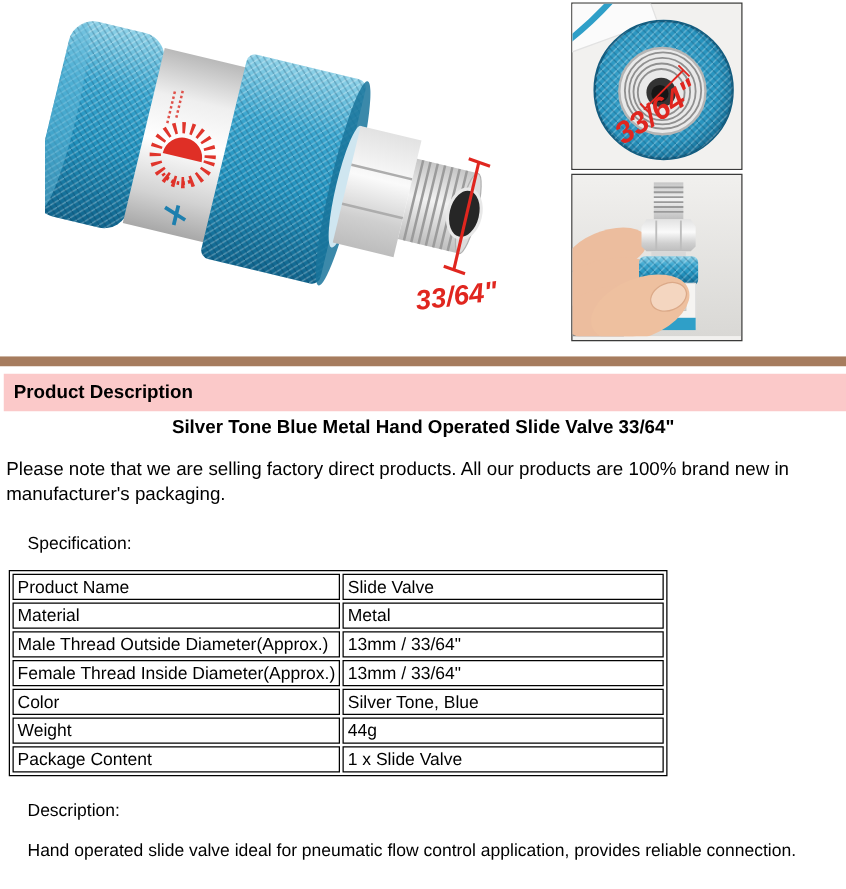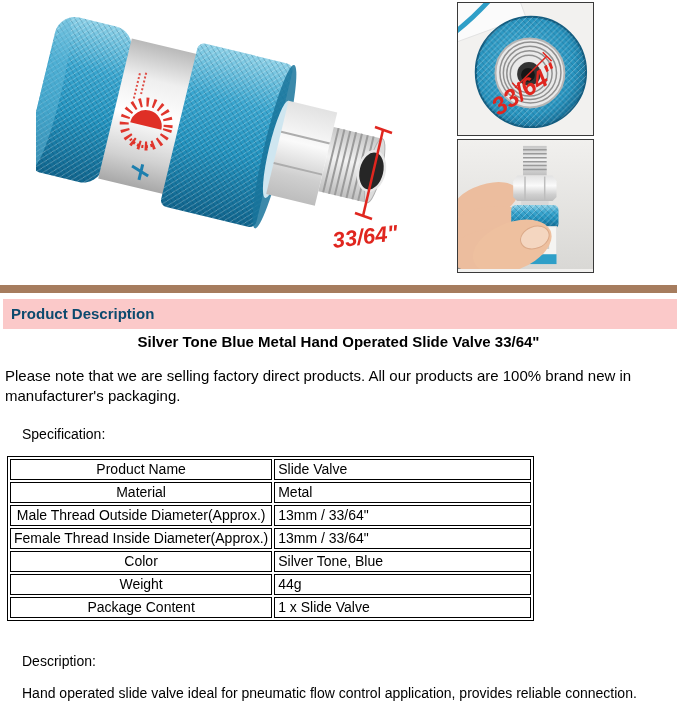--- a/index.html
+++ b/index.html
@@ -10,35 +10,35 @@
     color: #000; overflow: hidden;
   }
   .gallery { position: relative; height: 285px; background: #fff; }
   .main-photo { position: absolute; left: 36px; top: 4px; width: 412px; height: 276px; }
   .thumbs { position: absolute; left: 457px; top: 2px; width: 137px; }
   .thumb { width: 137px; height: 134px; border: 1px solid #3a3a3a; margin-bottom: 3px; background:#f2f1ef; }
   .thumb svg { display: block; }
   .divider { height: 8px; background: #a67c5e; }
   .pink-bar {
     margin: 6px 0 0 3px; height: 30px; background: #fbc9c9;
-    color: #0c4a6e; font-weight: bold; font-size: 15px; line-height: 30px;
+    color: #000000; font-weight: bold; font-size: 15px; line-height: 30px;
     padding-left: 8px;
   }
   .title { margin-top: 4px; text-align: center; font-size: 15px; font-weight: bold; }
   .note { margin-top: 16px; padding: 0 5px; font-size: 15px; font-weight: normal; line-height: 20px; }
   .spec-label, .desc-label, .desc-text { font-size: 14px; padding: 0 22px; }
   .spec-label { margin-top: 20px; }
   table.spec {
     margin: 14px 0 0 7px; width: 527px;
     border-collapse: separate; border-spacing: 2px;
     border: 1px solid #000; font-size: 14px;
   }
   table.spec td { border: 1px solid #000; padding: 1px 3px; height: 17px; line-height: 17px; white-space: nowrap; }
-  table.spec td.c1 { width: 262px; text-align: center; }
-  .desc-label { margin-top: 32px; }
+  table.spec td.c1 { width: 262px; }
+  .desc-label { margin-top: 19px; }
   .desc-text { margin-top: 16px; }
   .dim-text { font-weight: bold; font-style: italic; fill: #e0261f; }
 </style>
 </head>
 <body>
 
 <svg width="0" height="0" style="position:absolute" aria-hidden="true">
   <defs>
     <linearGradient id="blueGrad" x1="0" y1="0" x2="0" y2="1">
       <stop offset="0" stop-color="#8fd2e8"></stop>

